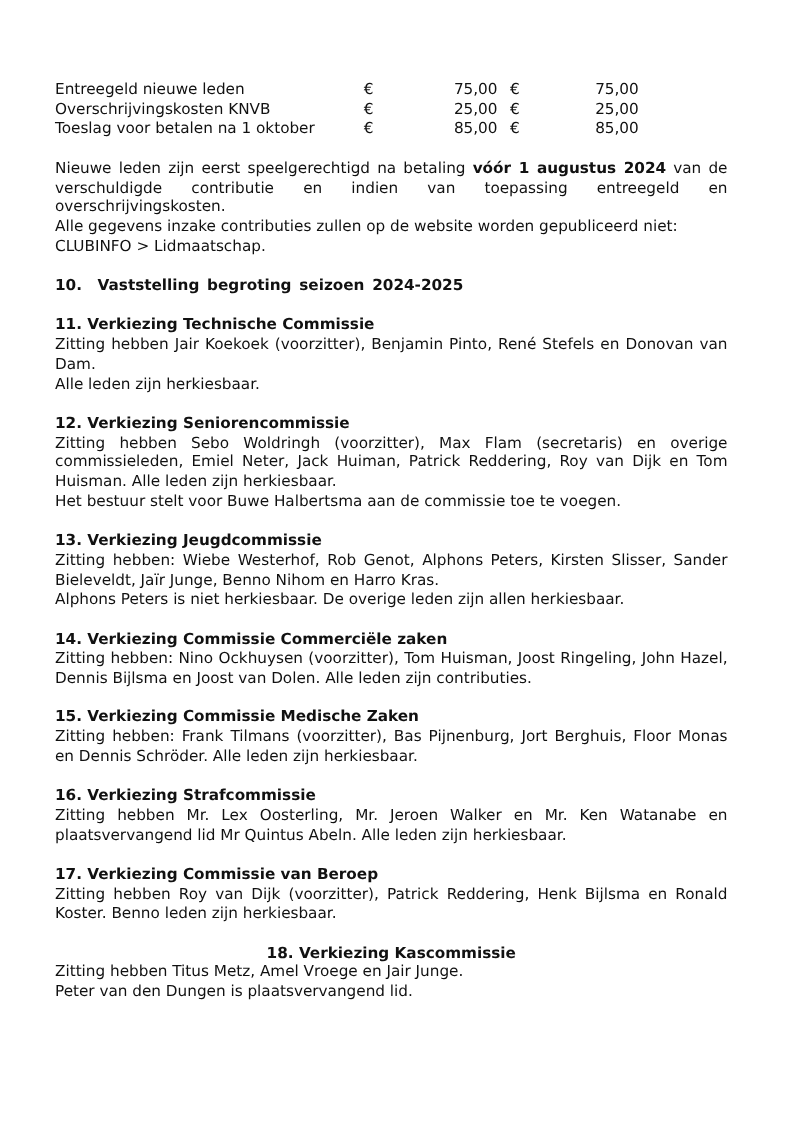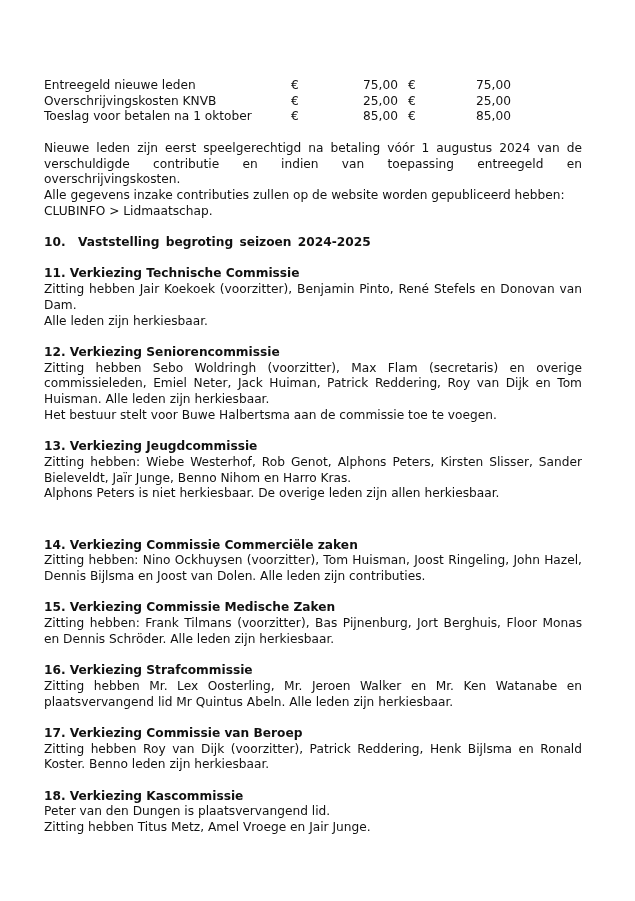--- a/index.html
+++ b/index.html
@@ -1,34 +1,34 @@
 <!DOCTYPE html>
 <html><head>
   <meta charset="utf-8">
   <style>
     html, body { margin: 0; padding: 0; background: #ffffff; }
     body {
       width: 635px; height: 901px; overflow: hidden; position: relative;
       font-family: "DejaVu Sans", sans-serif;
       font-size: 12.2px; color: #111111;
     }
-    .page { position: absolute; left: 44px; top: 78px; width: 538px; }
+    .page { position: absolute; left: 44px; top: 64px; width: 538px; }
     .fee-table { border-collapse: collapse; margin: 0; }
     .fee-table td { padding: 0; line-height: 15.7px; white-space: nowrap; }
     .fee-table td.label { width: 247px; }
     .fee-table td.cur1 { width: 60px; }
     .fee-table td.amt1 { width: 47px; text-align: right; padding-right: 10px; }
     .fee-table td.cur2 { width: 56px; }
     .fee-table td.amt2 { width: 47px; text-align: right; }
     p { margin: 0; line-height: 15.7px; }
     .justify { text-align: justify; }
     .gap { height: 15.7px; }
     .sec-title { font-weight: bold; line-height: 15.7px; margin: 0; }
     .sec-title.h10 { word-spacing: 2px; }
-    b { font-weight: normal; }
+    b { font-weight: bold; }
   </style>
 </head>
 <body>
 
 <div class="page">
 
   <table class="fee-table">
     <tbody>
         <tr>
       <td class="label">Entreegeld nieuwe leden</td>
@@ -50,21 +50,21 @@
       <td class="amt1">85,00</td>
       <td class="cur2">€</td>
       <td class="amt2">85,00</td>
     </tr>
   </tbody>
     </table>
 
   <div class="gap"></div>
 
   <p class="justify"><span>Nieuwe leden zijn eerst speelgerechtigd na betaling </span><b>vóór 1 augustus 2024</b><span> van de verschuldigde contributie en indien van toepassing entreegeld en overschrijvingskosten.</span></p>
-  <p>Alle gegevens inzake contributies zullen op de website worden gepubliceerd hebben:</p>
+  <p>Alle gegevens inzake contributies zullen op de website worden gepubliceerd niet:</p>
   <p>CLUBINFO &gt; Lidmaatschap.</p>
 
   <div class="gap"></div>
 
   <div id="sections">
       <div>
         <div class="sec-title h10" style="white-space: pre;">10.  Vaststelling begroting seizoen 2024-2025</div>
       </div>
       <div class="gap"></div>
       <div>
@@ -79,38 +79,38 @@
         <p class="justify">Het bestuur stelt voor Buwe Halbertsma aan de commissie toe te voegen.</p>
       </div>
       <div class="gap"></div>
       <div>
         <div class="sec-title" style="white-space: pre;">13. Verkiezing Jeugdcommissie</div>
         <p class="justify">Zitting hebben: Wiebe Westerhof, Rob Genot, Alphons Peters, Kirsten Slisser, Sander Bieleveldt, Jaïr Junge, Benno Nihom en Harro Kras.</p>
         <p class="justify">Alphons Peters is niet herkiesbaar. De overige leden zijn allen herkiesbaar.</p>
       </div>
       <div class="gap"></div>
       <div>
-        <div class="sec-title" style="white-space: pre; margin-top: 20px;">14. Verkiezing Commissie Commerciële zaken</div>
+        <div class="sec-title" style="white-space: pre;">14. Verkiezing Commissie Commerciële zaken</div>
         <p class="justify">Zitting hebben: Nino Ockhuysen (voorzitter), Tom Huisman, Joost Ringeling, John Hazel, Dennis Bijlsma en Joost van Dolen. Alle leden zijn contributies.</p>
       </div>
       <div class="gap"></div>
       <div>
         <div class="sec-title" style="white-space: pre;">15. Verkiezing Commissie Medische Zaken</div>
         <p class="justify">Zitting hebben: Frank Tilmans (voorzitter), Bas Pijnenburg, Jort Berghuis, Floor Monas en Dennis Schröder. Alle leden zijn herkiesbaar.</p>
       </div>
       <div class="gap"></div>
       <div>
         <div class="sec-title" style="white-space: pre;">16. Verkiezing Strafcommissie</div>
         <p class="justify">Zitting hebben Mr. Lex Oosterling, Mr. Jeroen Walker en Mr. Ken Watanabe en plaatsvervangend lid Mr Quintus Abeln. Alle leden zijn herkiesbaar.</p>
       </div>
       <div class="gap"></div>
       <div>
         <div class="sec-title" style="white-space: pre;">17. Verkiezing Commissie van Beroep</div>
         <p class="justify">Zitting hebben Roy van Dijk (voorzitter), Patrick Reddering, Henk Bijlsma en Ronald Koster. Benno leden zijn herkiesbaar.</p>
       </div>
       <div class="gap"></div>
       <div>
-        <div class="sec-title" style="white-space: pre;">18. Verkiezing Kascommissie</div>
+        <div class="sec-title" style="white-space: pre; text-align: center;">18. Verkiezing Kascommissie</div>
+        <p class="justify">Zitting hebben Titus Metz, Amel Vroege en Jair Junge.</p>
         <p class="justify">Peter van den Dungen is plaatsvervangend lid.</p>
-        <p class="justify">Zitting hebben Titus Metz, Amel Vroege en Jair Junge.</p>
       </div>
     </div>
 </div>
 
 </body></html>

